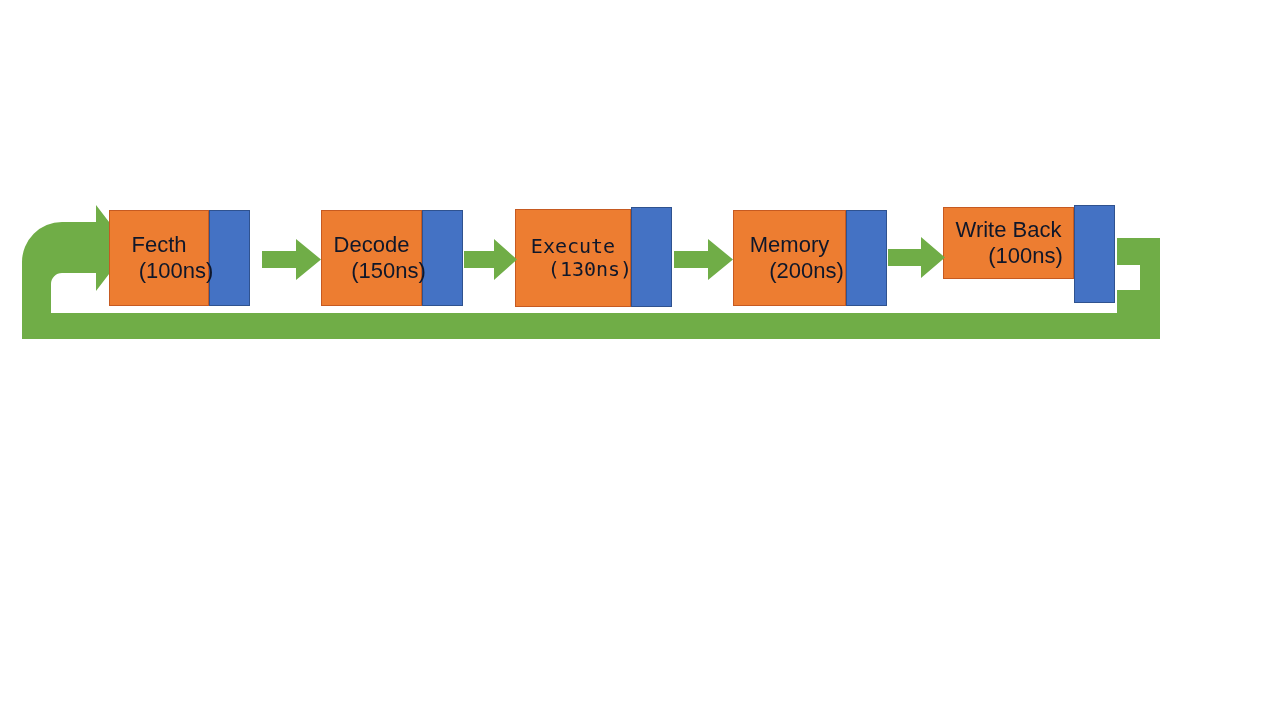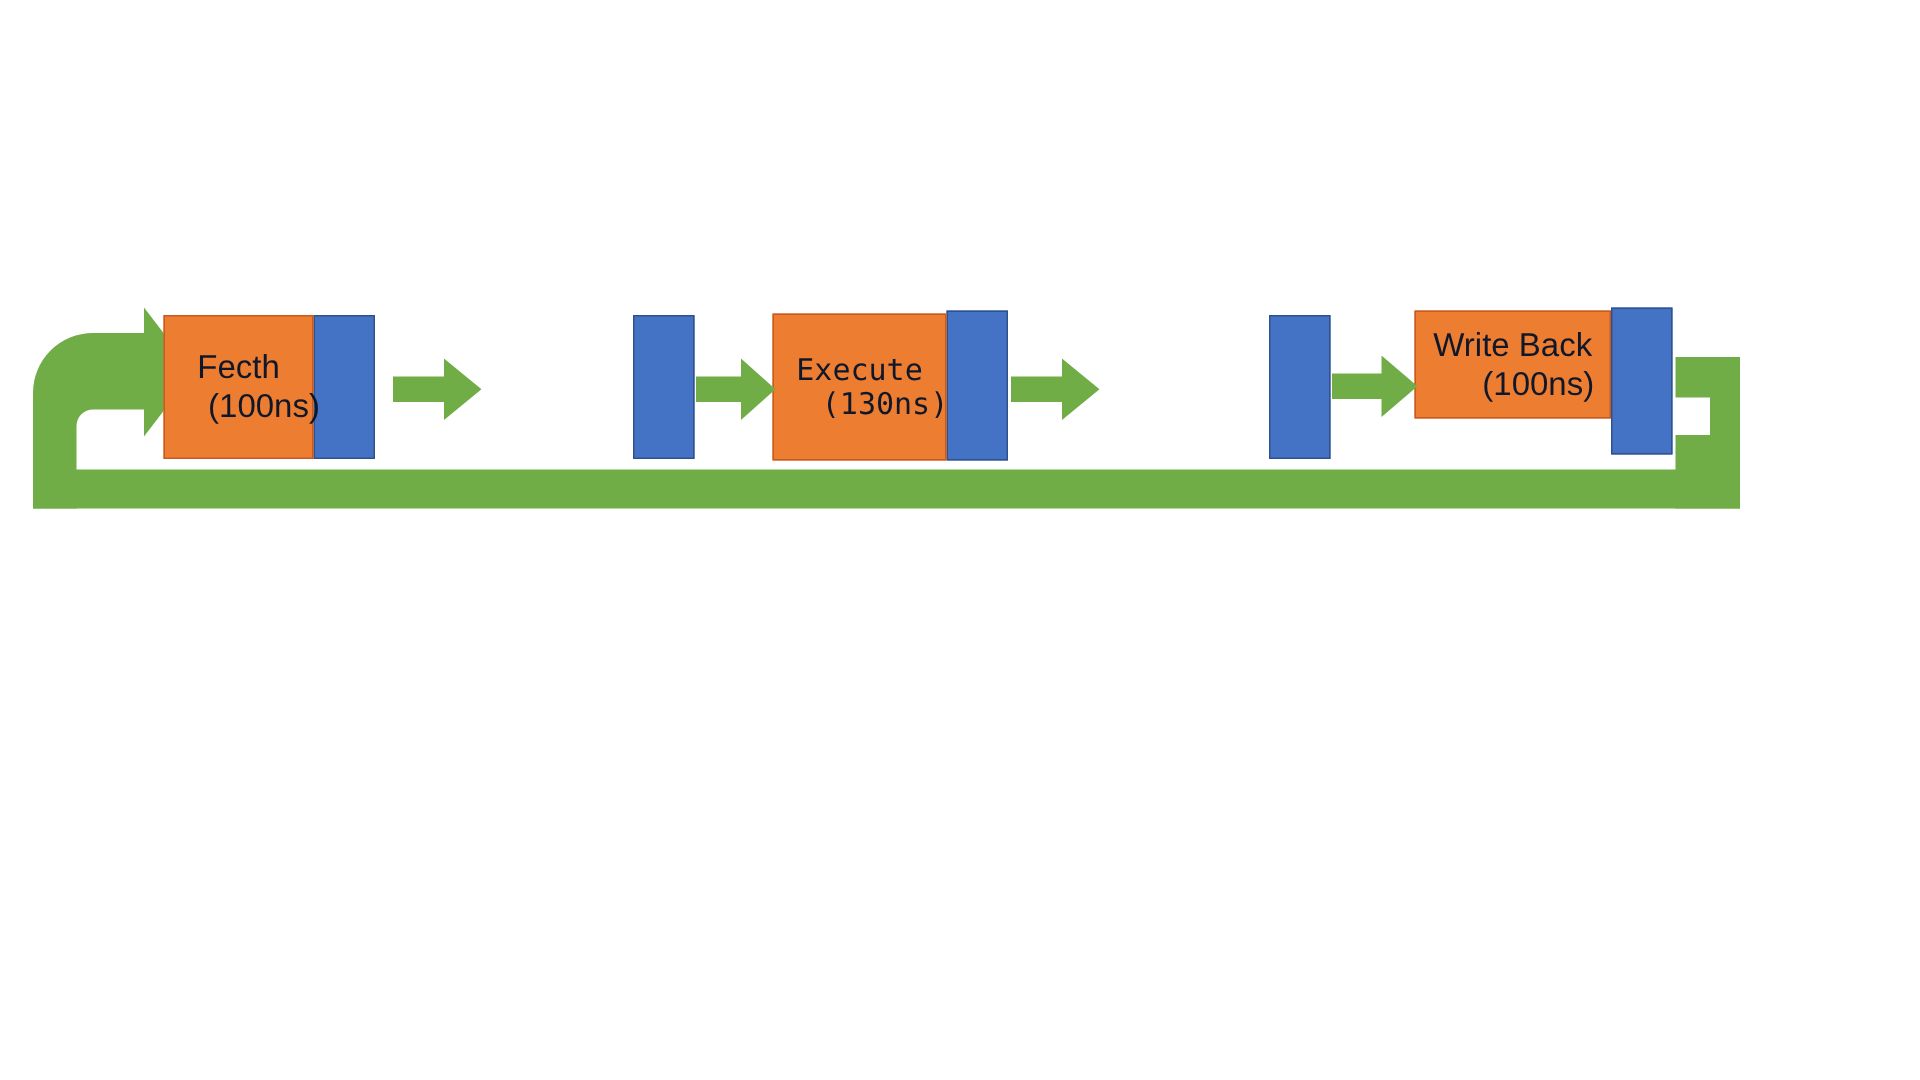--- a/index.html
+++ b/index.html
@@ -99,26 +99,34 @@
   <div class="reg" style="left:422px; top:210px; width:41px; height:96px;"></div>
   <div class="reg" style="left:631px; top:207px; width:41px; height:100px;"></div>
   <div class="reg" style="left:846px; top:210px; width:41px; height:96px;"></div>
   <div class="reg" style="left:1074px; top:205px; width:41px; height:98px;"></div>
 
   <div class="stage" style="left:109px; top:210px; width:100px; height:96px;">
     <div class="nm">Fecth</div>
     <div class="lt">(100ns)</div>
   </div>
 
+  <div class="stage" style="left:321px; top:210px; width:101px; height:96px;">
+    <div class="nm">Decode</div>
+    <div class="lt">(150ns)</div>
+  </div>
 
   <div class="stage mono" style="left:515px; top:209px; width:116px; height:98px;">
     <div class="nm">Execute</div>
     <div class="lt">(130ns)</div>
   </div>
 
+  <div class="stage" style="left:733px; top:210px; width:113px; height:96px;">
+    <div class="nm">Memory</div>
+    <div class="lt">(200ns)</div>
+  </div>
 
   <div class="stage" style="left:943px; top:207px; width:131px; height:72px;">
     <div class="nm">Write Back</div>
     <div class="lt">(100ns)</div>
   </div>
 
   <div class="arrow" style="left:262px; top:239px; width:59px; height:41px;">
     <svg width="59" height="41" viewBox="0 0 59 41" xmlns="http://www.w3.org/2000/svg">
       <path d="M 0 12 L 34 12 L 34 0 L 59 20.5 L 34 41 L 34 29 L 0 29 Z" fill="#70AD47"></path>
     </svg>

